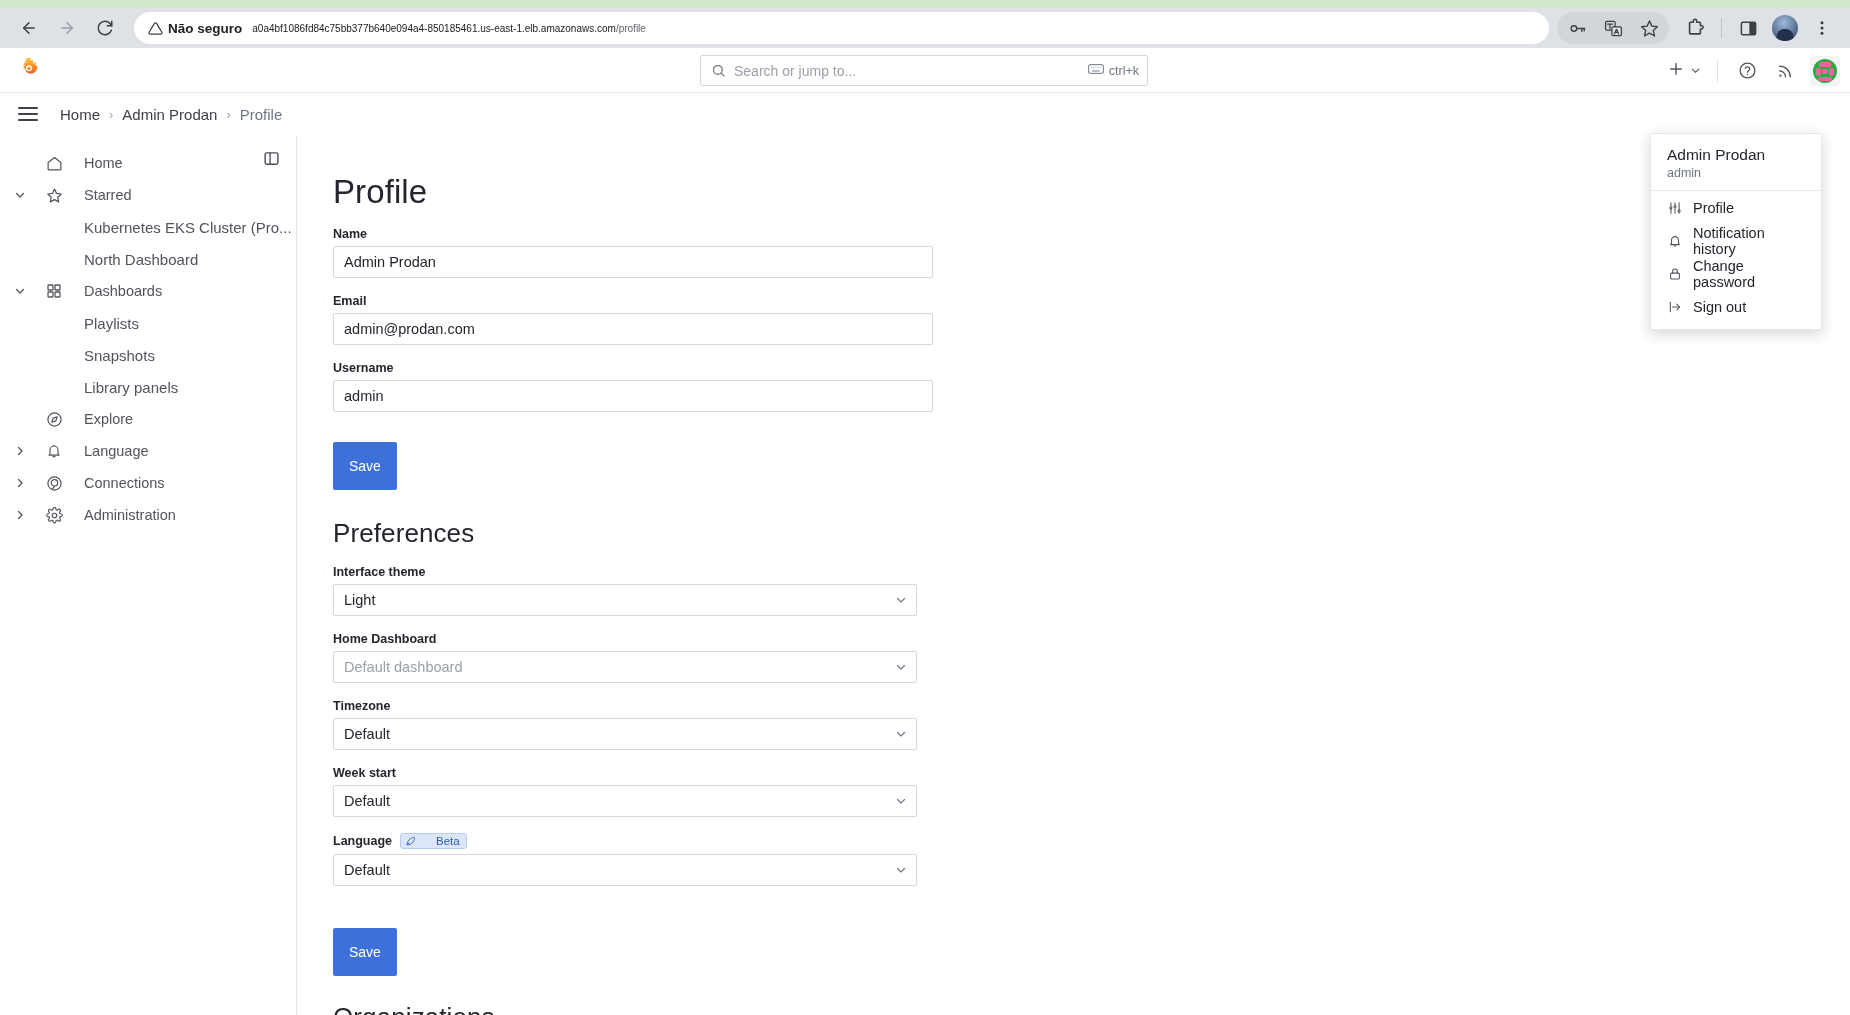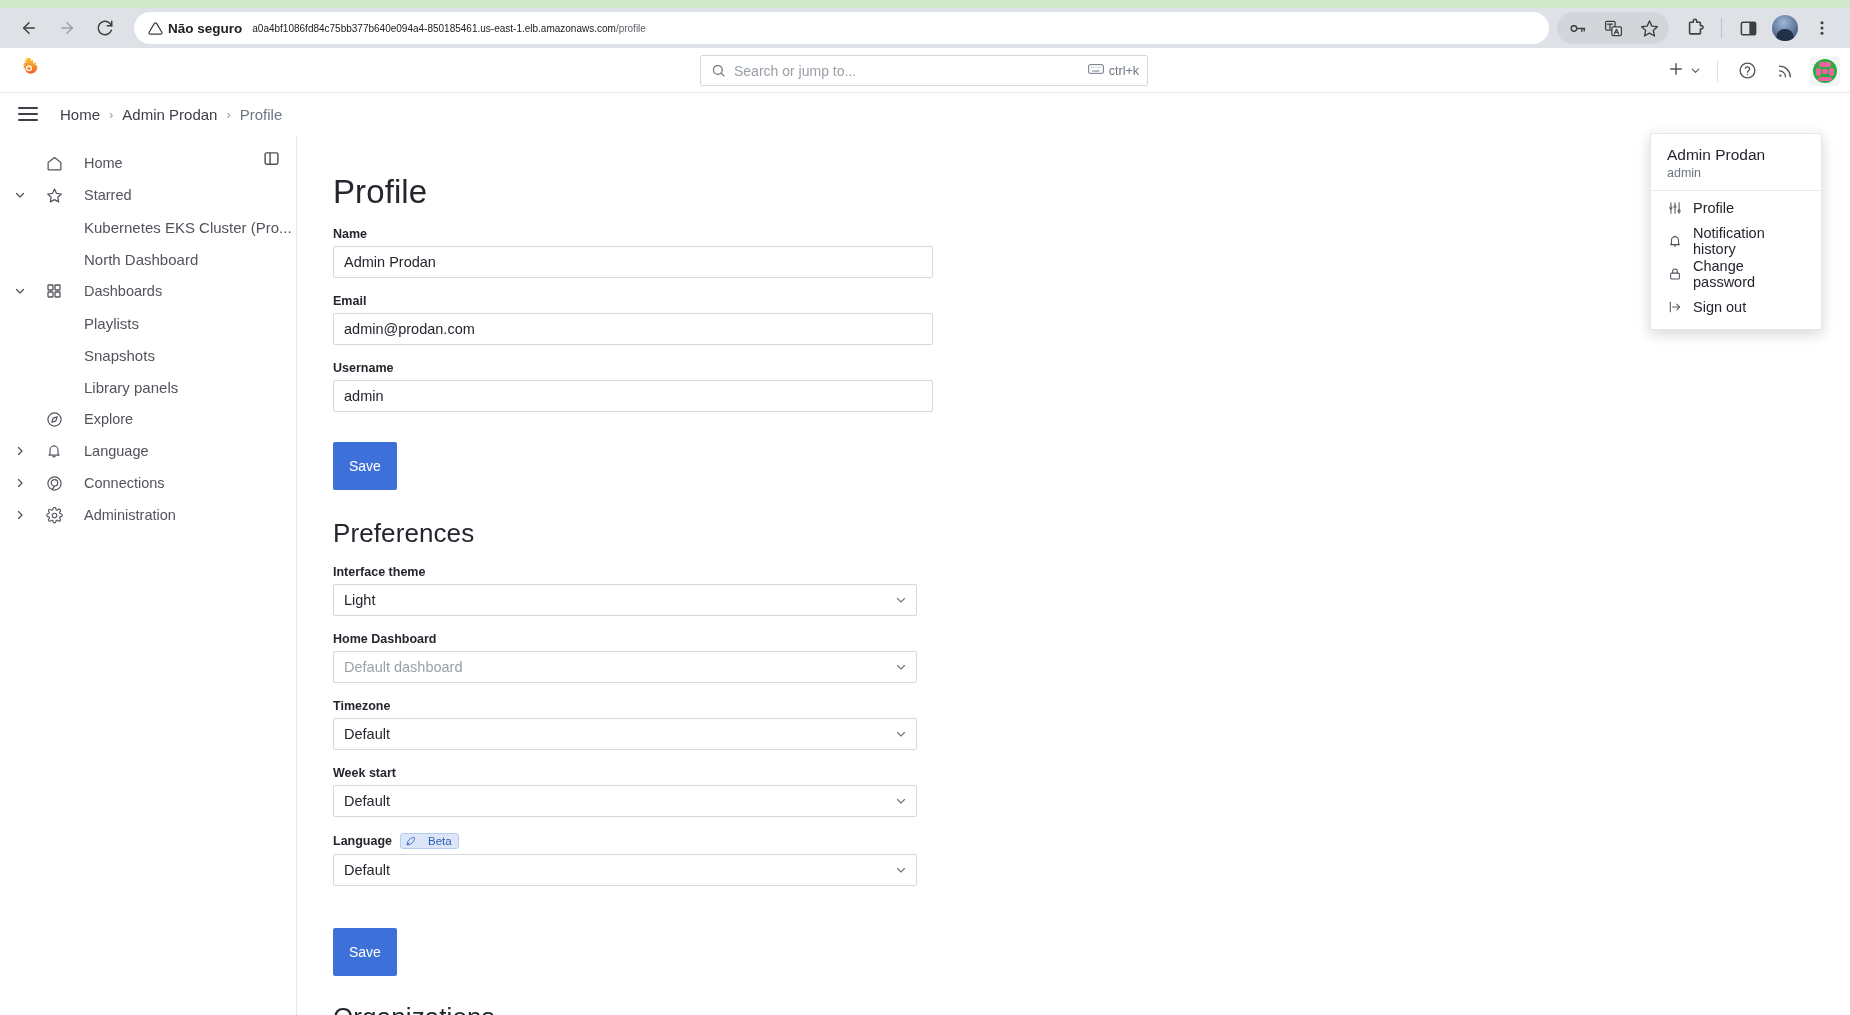--- a/index.html
+++ b/index.html
@@ -141,21 +141,21 @@
   }
   h2.section-title {
     font-size: 26px; font-weight: 400; color: #24262e; letter-spacing: 0.1px;
   }
   .field { width: 600px; margin-top: 16px; }
   .field-label {
     font-size: 12.5px; font-weight: bold; color: #24262e; margin-bottom: 5px;
     display: flex; align-items: center; gap: 8px;
   }
   .beta-badge {
-    display: inline-flex; align-items: flex-end; gap: 12px;
+    display: inline-flex; align-items: flex-end; gap: 20px;
     background: #dce6f8; border: 1px solid #b5cdf0; border-radius: 3px;
     color: #2a5fb5; font-size: 11.5px; font-weight: normal; padding: 1px 6px 1px 4px;
   }
   .text-input {
     width: 600px; height: 32px; border: 1px solid #d6d8db; border-radius: 2px;
     background: #fff; font-size: 14.5px; color: #24262e;
     display: flex; align-items: center; padding: 0 10px;
   }
   .select-input {
     width: 584px; height: 32px; border: 1px solid #d6d8db; border-radius: 2px;

